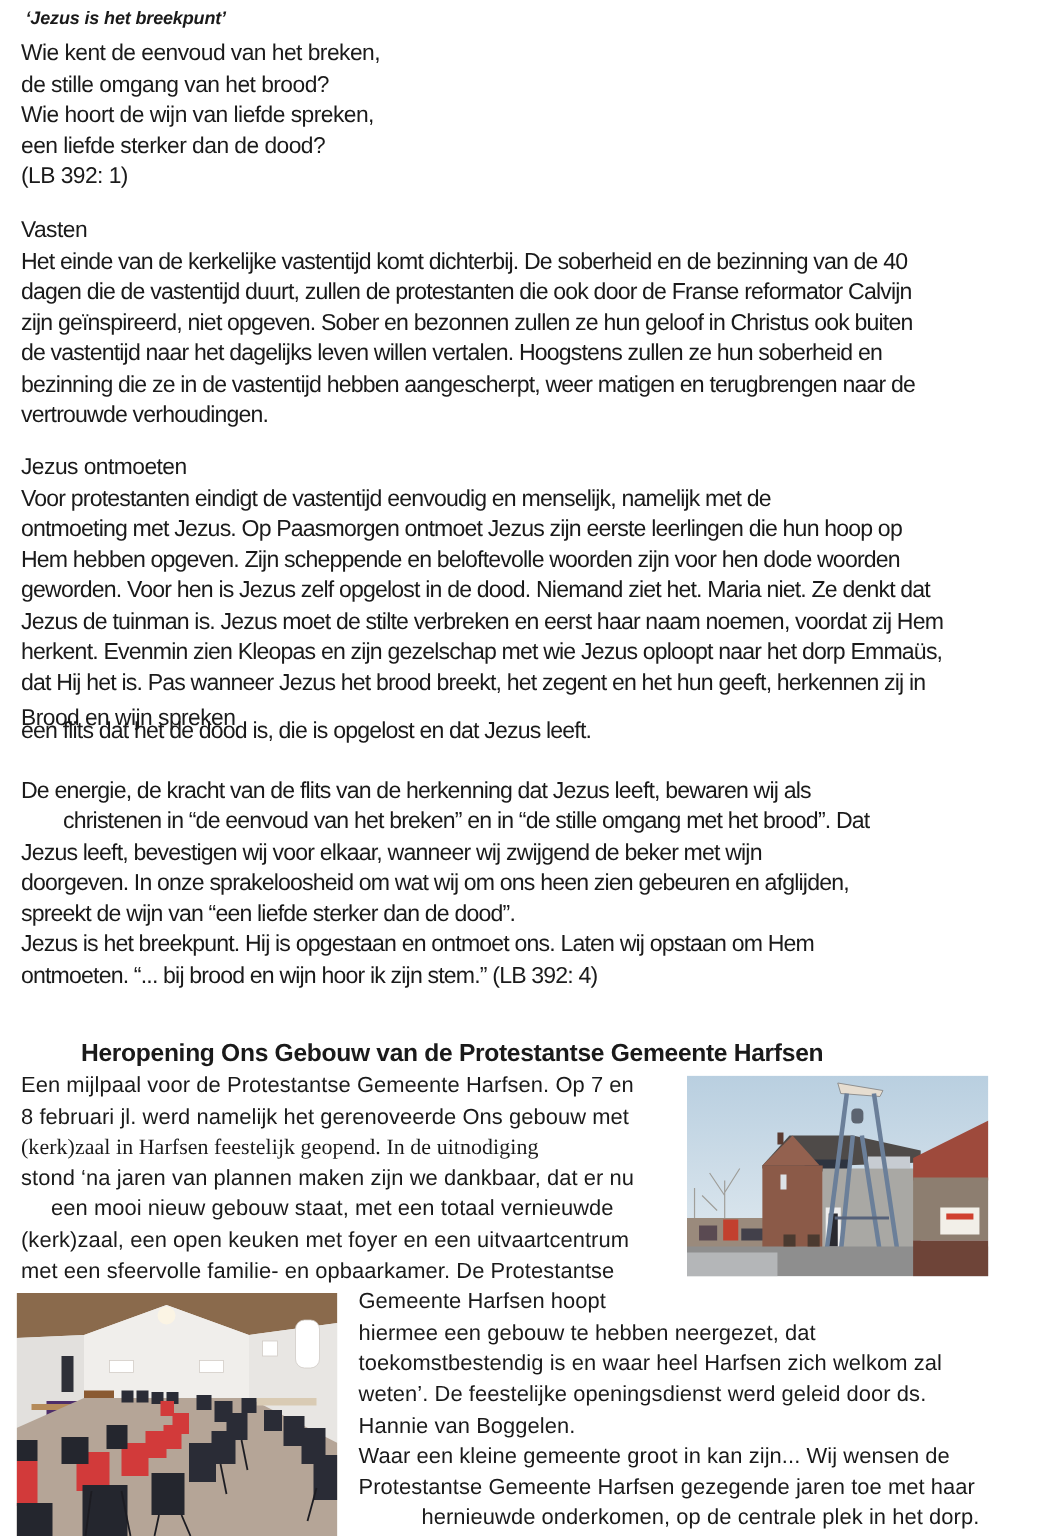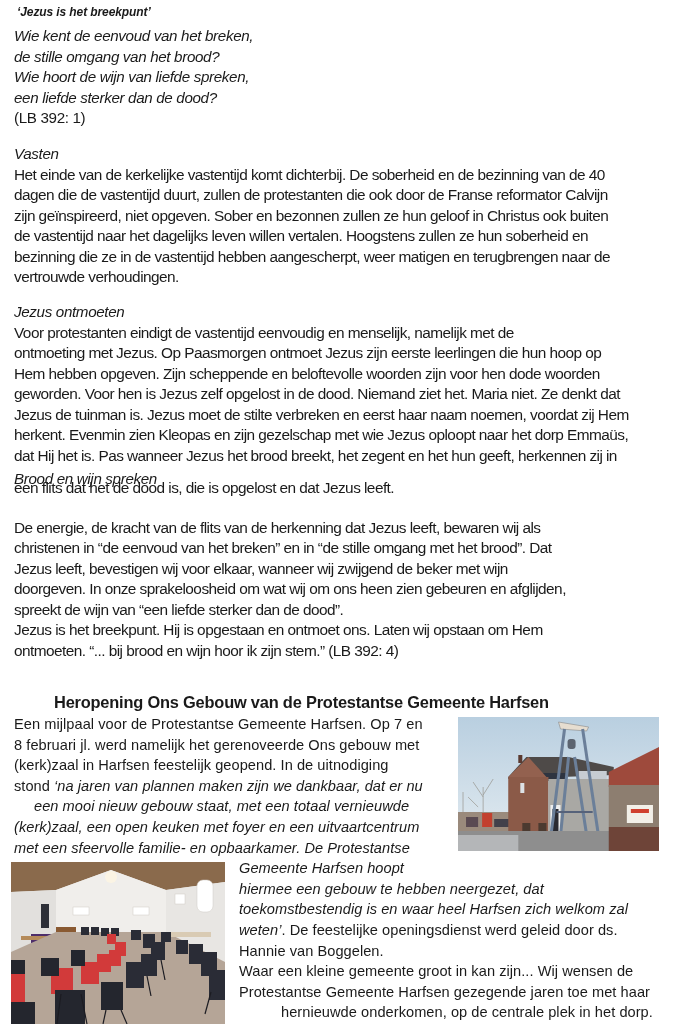--- a/index.html
+++ b/index.html
@@ -1,21 +1,21 @@
 <!DOCTYPE html>
 <html><head>
 <meta charset="utf-8">
 <style>
   html, body { margin: 0; padding: 0; background: #ffffff; }
   body { width: 696px; height: 1024px; position: relative; overflow: hidden;
          font-family: "Liberation Sans", sans-serif; color: #1a1a1a; }
   .line { position: absolute; left: 14px; white-space: nowrap; font-size: 15.2px; line-height: 20px; }
   .a1 { letter-spacing: -0.35px; }
   .a1n { letter-spacing: -0.55px; font-size: 15.4px; }
-  .it { font-style: italic; }
+  .it { }
   .title1 { position: absolute; left: 17px; top: 5px; font-weight: bold; font-size: 12px; letter-spacing: -0.1px; white-space: nowrap; font-style: italic; }
   .title2 { position: absolute; left: 14px; top: 693px; font-weight: bold; font-size: 16.4px; letter-spacing: -0.2px; white-space: nowrap; margin-left: 40px; }
   .b2 { font-size: 14.6px; letter-spacing: 0.05px; }
   .photo { position: absolute; overflow: hidden; }
   .photo svg { display: block; width: 100%; height: 100%; }
 </style>
 </head>
 <body>
 
 <div id="art1">
@@ -37,35 +37,35 @@
       <div class="line a1n" style="top: 322.5px;">Voor protestanten eindigt de vastentijd eenvoudig en menselijk, namelijk met de</div>
       <div class="line a1n" style="top: 343px;">ontmoeting met Jezus. Op Paasmorgen ontmoet Jezus zijn eerste leerlingen die hun hoop op</div>
       <div class="line a1n" style="top: 363.5px;">Hem hebben opgeven. Zijn scheppende en beloftevolle woorden zijn voor hen dode woorden</div>
       <div class="line a1n" style="top: 384px;">geworden. Voor hen is Jezus zelf opgelost in de dood. Niemand ziet het. Maria niet. Ze denkt dat</div>
       <div class="line a1n" style="top: 404.5px;">Jezus de tuinman is. Jezus moet de stilte verbreken en eerst haar naam noemen, voordat zij Hem</div>
       <div class="line a1n" style="top: 425px;">herkent. Evenmin zien Kleopas en zijn gezelschap met wie Jezus oploopt naar het dorp Emmaüs,</div>
       <div class="line a1n" style="top: 445.5px;">dat Hij het is. Pas wanneer Jezus het brood breekt, het zegent en het hun geeft, herkennen zij in</div>
       <div class="line a1n" style="top: 478px;">een flits dat het de dood is, die is opgelost en dat Jezus leeft.</div>
       <div class="line a1 it" style="top: 469px;">Brood en wijn spreken</div>
       <div class="line a1n" style="top: 517.5px;">De energie, de kracht van de flits van de herkenning dat Jezus leeft, bewaren wij als</div>
-      <div class="line a1n" style="top: 538px;">christenen in “de eenvoud van het breken” en in “de stille omgang met het brood”. Dat</div>
+      <div class="line a1n" style="top: 538px; margin-left: 28px;">christenen in “de eenvoud van het breken” en in “de stille omgang met het brood”. Dat</div>
       <div class="line a1n" style="top: 558.5px;">Jezus leeft, bevestigen wij voor elkaar, wanneer wij zwijgend de beker met wijn</div>
       <div class="line a1n" style="top: 579px;">doorgeven. In onze sprakeloosheid om wat wij om ons heen zien gebeuren en afglijden,</div>
       <div class="line a1n" style="top: 599.5px;">spreekt de wijn van “een liefde sterker dan de dood”.</div>
       <div class="line a1n" style="top: 620px;">Jezus is het breekpunt. Hij is opgestaan en ontmoet ons. Laten wij opstaan om Hem</div>
       <div class="line a1n" style="top: 640.5px;">ontmoeten. “... bij brood en wijn hoor ik zijn stem.” (LB 392: 4)</div>
     </div>
 </div>
 
 <div id="art2">
   <div class="title2">Heropening Ons Gebouw van de Protestantse Gemeente Harfsen</div>
   <div id="art2lines">
       <div class="line b2" style="left: 14px; top: 714px;"><span>Een mijlpaal voor de Protestantse Gemeente Harfsen. Op 7 en</span></div>
       <div class="line b2" style="left: 14px; top: 734.6px;"><span>8 februari jl. werd namelijk het gerenoveerde Ons gebouw met</span></div>
-      <div class="line b2" style="left: 14px; top: 755.2px;"><span>(kerk)zaal in Harfsen feestelijk geopend. In de uitnodiging</span></div>
+      <div class="line b2" style="left: 14px; top: 755.2px; font-family: Liberation Serif, serif;"><span>(kerk)zaal in Harfsen feestelijk geopend. In de uitnodiging</span></div>
       <div class="line b2" style="left: 14px; top: 775.8px;"><span>stond </span><span class="it">‘na jaren van plannen maken zijn we dankbaar, dat er nu</span></div>
       <div class="line b2" style="left: 18px; top: 796.4px; margin-left: 16px;"><span class="it">een mooi nieuw gebouw staat, met een totaal vernieuwde</span></div>
       <div class="line b2" style="left: 14px; top: 817px;"><span class="it">(kerk)zaal, een open keuken met foyer en een uitvaartcentrum</span></div>
       <div class="line b2" style="left: 14px; top: 837.6px;"><span class="it">met een sfeervolle familie- en opbaarkamer. De Protestantse</span></div>
       <div class="line b2" style="left: 239px; top: 858.2px;"><span class="it">Gemeente Harfsen hoopt</span></div>
       <div class="line b2" style="left: 239px; top: 878.8px;"><span class="it">hiermee een gebouw te hebben neergezet, dat</span></div>
       <div class="line b2" style="left: 239px; top: 899.4px;"><span class="it">toekomstbestendig is en waar heel Harfsen zich welkom zal</span></div>
       <div class="line b2" style="left: 239px; top: 920px;"><span class="it">weten’</span><span>. De feestelijke openingsdienst werd geleid door ds.</span></div>
       <div class="line b2" style="left: 239px; top: 940.6px;"><span>Hannie van Boggelen.</span></div>
       <div class="line b2" style="left: 239px; top: 961.2px;"><span>Waar een kleine gemeente groot in kan zijn... Wij wensen de</span></div>

